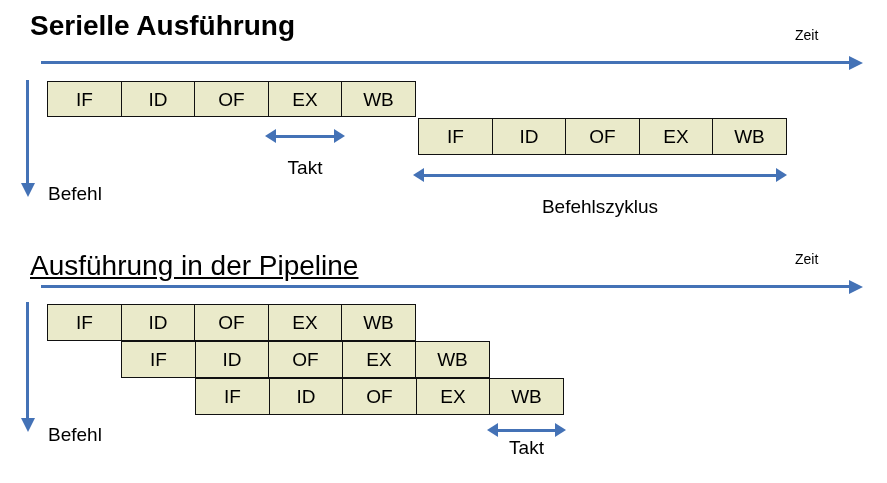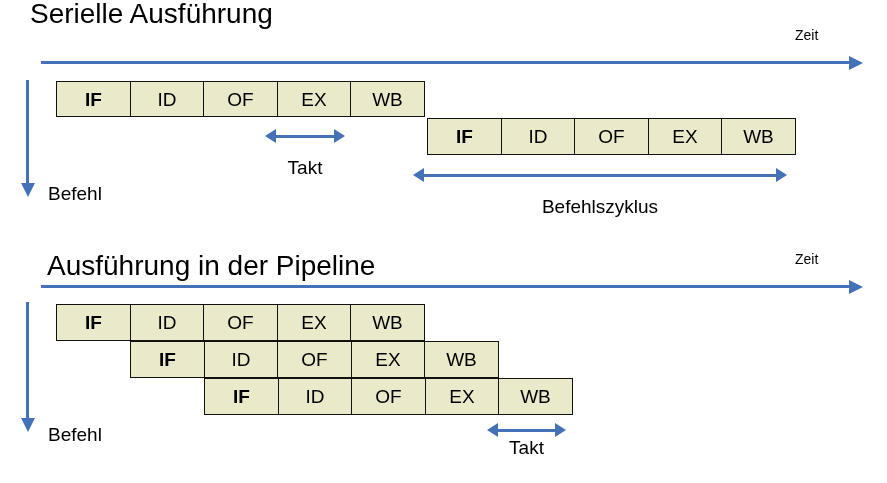--- a/index.html
+++ b/index.html
@@ -74,21 +74,21 @@
     background: #EAEACA;
     border: 1.5px solid #111111;
     margin-left: -1.5px;
     display: flex;
     align-items: center;
     justify-content: center;
     font-size: 19px;
     line-height: 1;
     color: #000000;
   }
-  .stage:first-child { margin-left: 12px; font-weight: bold; }
+  .stage:first-child { margin-left: 3px; }
 
   
   .measure { position: absolute; height: 14px; }
   .measure .bar {
     position: absolute;
     left: 9px; right: 9px;
     top: 6px;
     height: 2.5px;
     background: #4472B6;
   }
@@ -107,21 +107,21 @@
     white-space: nowrap;
     line-height: 1;
     text-align: center;
   }
 </style>
 </head>
 <body>
 
 <div class="section">
 
-  <div class="title" style="left:30px; top:0;">Serielle Ausführung</div>
+  <div class="title" style="left:30px; top:12px;font-weight:bold;">Serielle Ausführung</div>
 
   <div class="axis-line" style="left:41px; top:61px; width:808px;"></div>
   <div class="axis-head" style="left:849px; top:55.5px;"></div>
   <div class="axis-label" style="left:795px; top:28px;">Zeit</div>
 
   <div class="vaxis-line" style="left:26px; top:80px; height:105px;"></div>
   <div class="vaxis-head" style="left:20.5px; top:183px;"></div>
   <div class="vaxis-label" style="left:48px; top:184px;">Befehl</div>
 
   <div class="stage-row" style="left:44px; top:81px;">
@@ -151,21 +151,21 @@
     <div class="head-l"></div>
     <div class="bar"></div>
     <div class="head-r"></div>
   </div>
   <div class="measure-label" style="left:413px; top:197px; width:374px;">Befehlszyklus</div>
 
 </div>
 
 <div class="section">
 
-  <div class="title" style="left:47px; top:252px;">Ausführung in der Pipeline</div>
+  <div class="title" style="left:30px; top:252px;text-decoration:underline;">Ausführung in der Pipeline</div>
 
   <div class="axis-line" style="left:41px; top:285px; width:808px;"></div>
   <div class="axis-head" style="left:849px; top:279.5px;"></div>
   <div class="axis-label" style="left:795px; top:252px;">Zeit</div>
 
   <div class="vaxis-line" style="left:26px; top:302px; height:118px;"></div>
   <div class="vaxis-head" style="left:20.5px; top:418px;"></div>
   <div class="vaxis-label" style="left:48px; top:425px;">Befehl</div>
 
   <div class="stage-row" style="left:44px; top:304px;">

